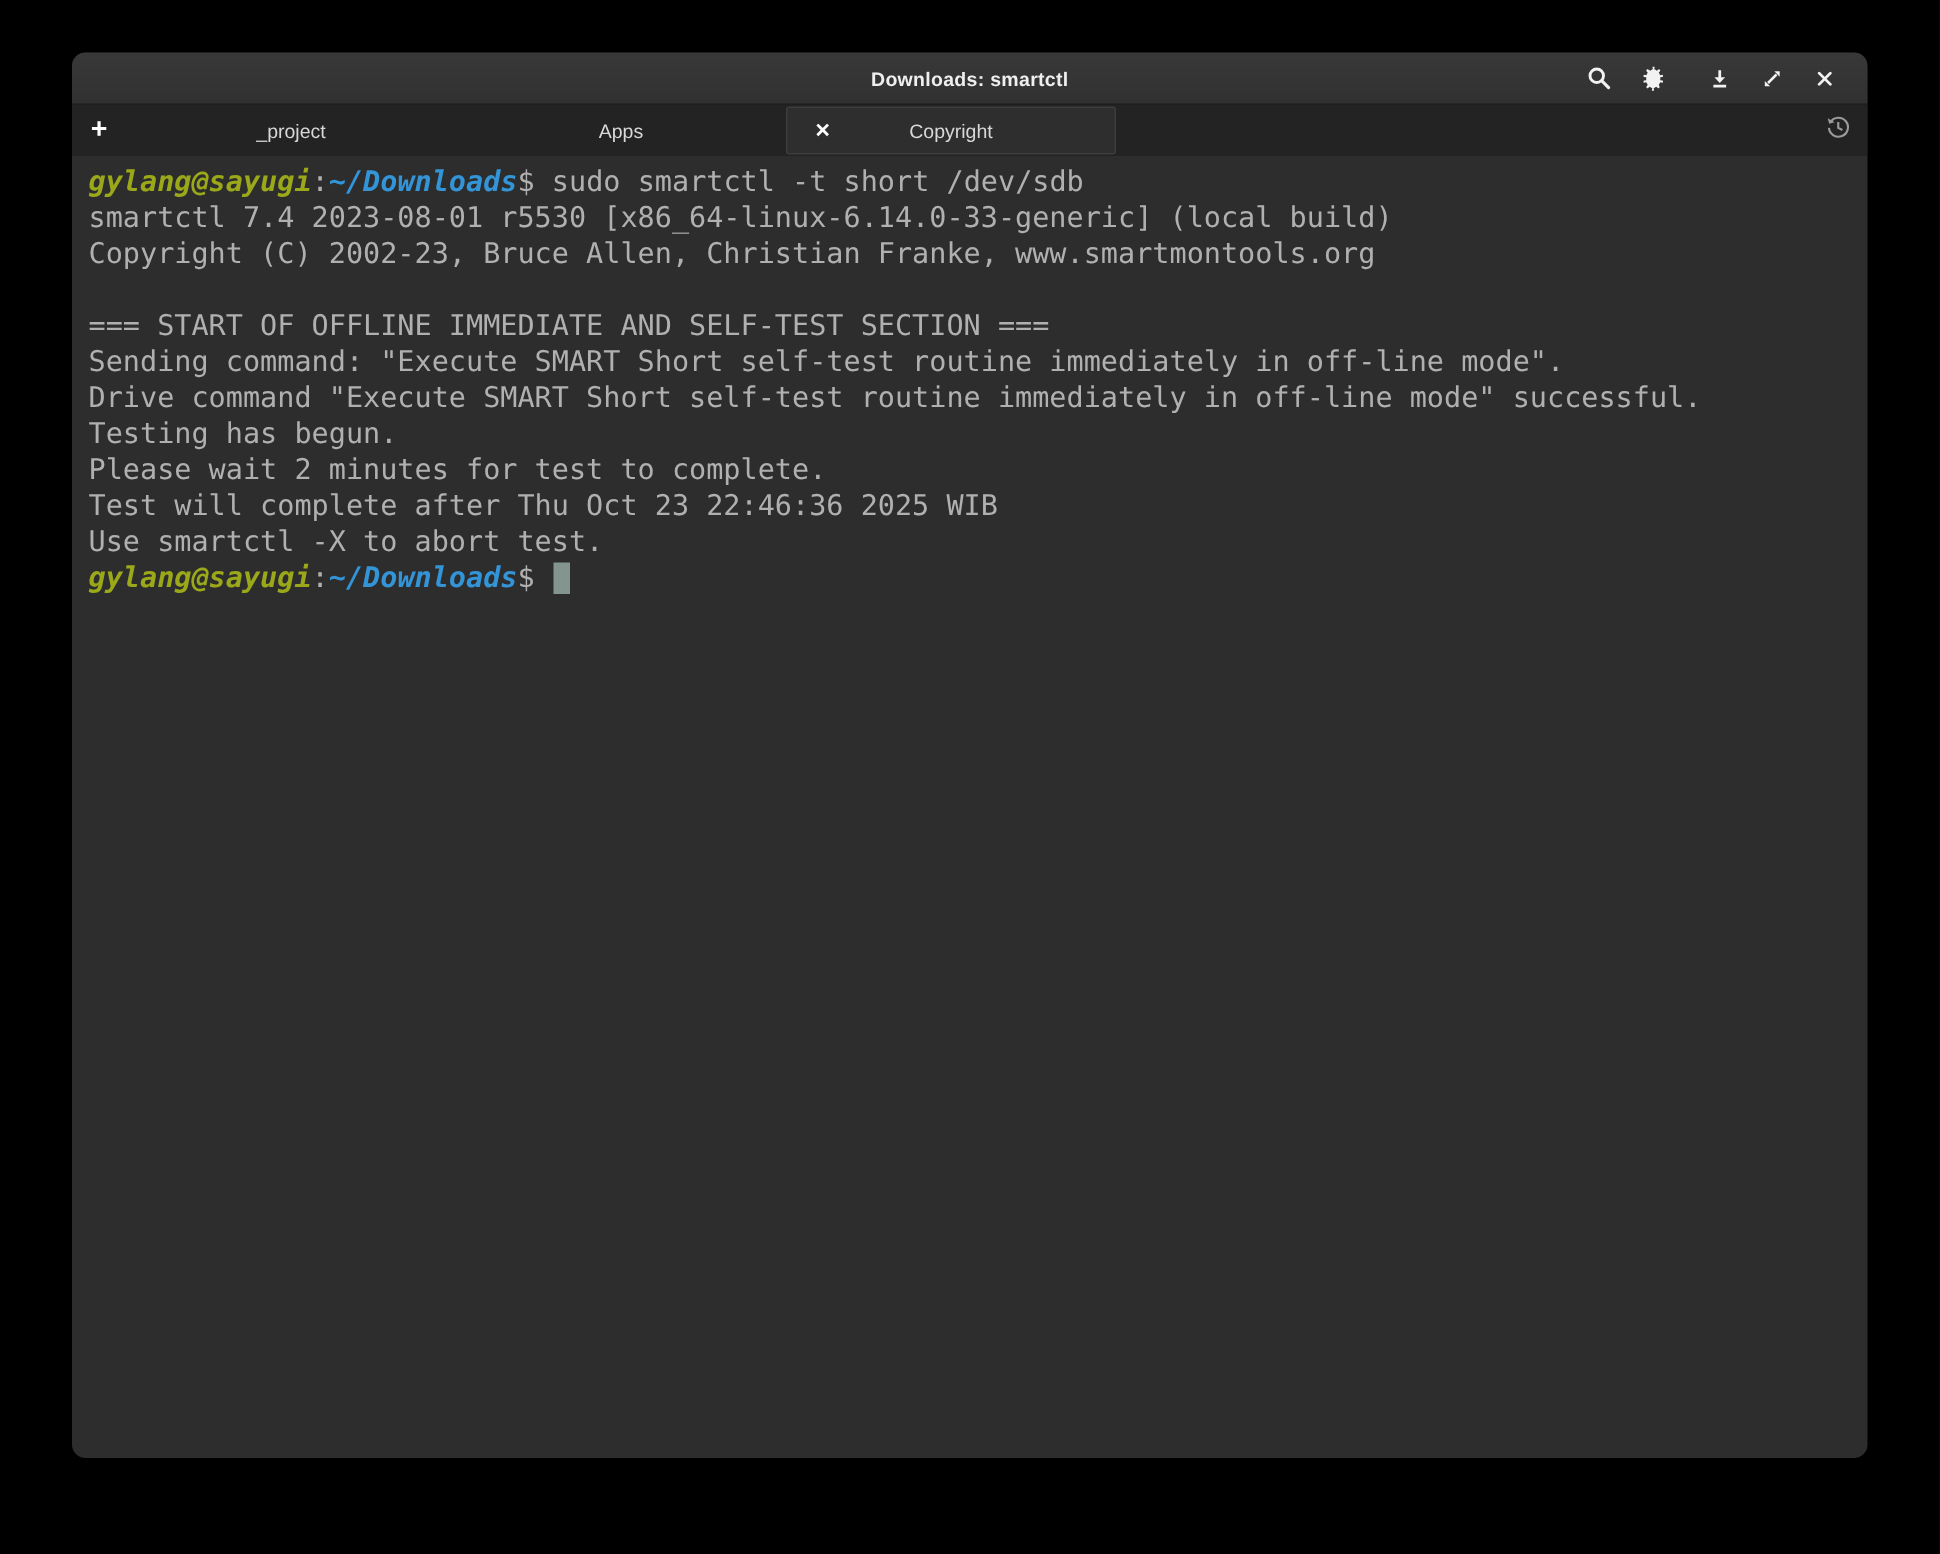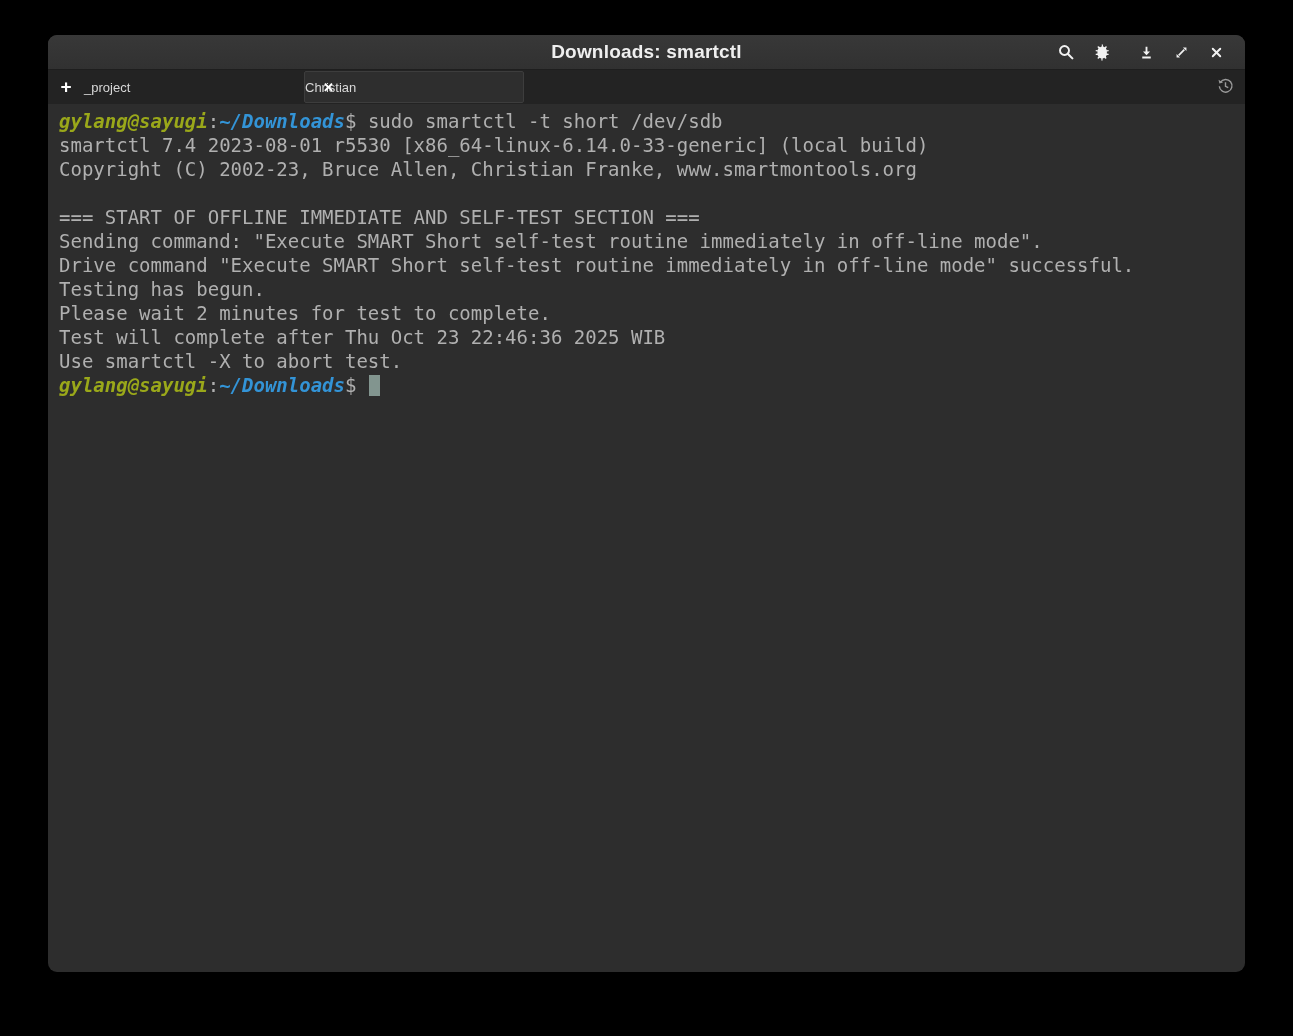--- a/index.html
+++ b/index.html
@@ -29,21 +29,21 @@
 
   
   .titlebar{
     height:35px;flex:0 0 35px;
     background:linear-gradient(#383838,#313131);
     border-bottom:1px solid #1e1e1e;
     display:flex;align-items:center;position:relative;
   }
   .title{
     position:absolute;left:0;right:0;text-align:center;
-    color:#efefef;font-weight:bold;font-size:19px;letter-spacing:.2px;
+    color:#efefef;font-weight:bold;font-size:13px;letter-spacing:.2px;
   }
   .titlebar-icons{
     margin-left:auto;display:flex;align-items:center;gap:9px;
     padding-right:16px;z-index:2;
   }
   .tb-btn{
     width:26px;height:26px;display:flex;align-items:center;justify-content:center;
     cursor:pointer;border-radius:4px;
   }
   .tb-btn svg{display:block;}
@@ -53,21 +53,21 @@
   .tabbar{
     height:34px;flex:0 0 34px;background:var(--tabbar-bg);
     display:flex;align-items:stretch;position:relative;
   }
   .newtab-btn{
     width:36px;display:flex;align-items:center;justify-content:center;
     color:#fff;font-size:19px;font-weight:bold;cursor:pointer;
   }
   .tab-strip{display:flex;align-items:stretch;}
   .tab{
-    width:220px;display:flex;align-items:center;
+    width:220px;display:flex;align-items:center;justify-content:center;
     color:var(--tab-text);font-size:13px;cursor:pointer;position:relative;
   }
   .tab.active{
     background:var(--active-tab-bg);
     border:1px solid var(--active-tab-border);
     border-radius:2px;margin:1px 0;
   }
   .tab-close{
     position:absolute;left:18px;top:50%;transform:translateY(-50%);
     color:#fff;font-size:13px;font-weight:bold;cursor:pointer;line-height:1;
@@ -144,23 +144,26 @@
       </div>
     </div>
   </div>
 
   <div class="tabbar">
     <div class="newtab-btn">+</div>
     <div class="tab-strip">
         <div class="tab">
           <span>_project</span>
         </div>
+        <div class="tab">
+          <span>Apps</span>
+        </div>
         <div class="tab active">
           <span class="tab-close">✕</span>
-          <span>Christian</span>
+          <span>Copyright</span>
         </div>
       </div>
     <div class="history-btn">
       <span>
         <svg width="19" height="19" viewBox="0 0 24 24">
             <path d="M5.5 8 A8 8 0 1 1 4.2 13" fill="none" stroke="#9a9a9a" stroke-width="1.8"></path>
             <path d="M3.2 4.8l1.1 4.6 4.6-1.2z" fill="#9a9a9a"></path>
             <polyline points="12,8 12,13 15.5,14.8" fill="none" stroke="#9a9a9a" stroke-width="1.8"></polyline>
           </svg>
       </span>

